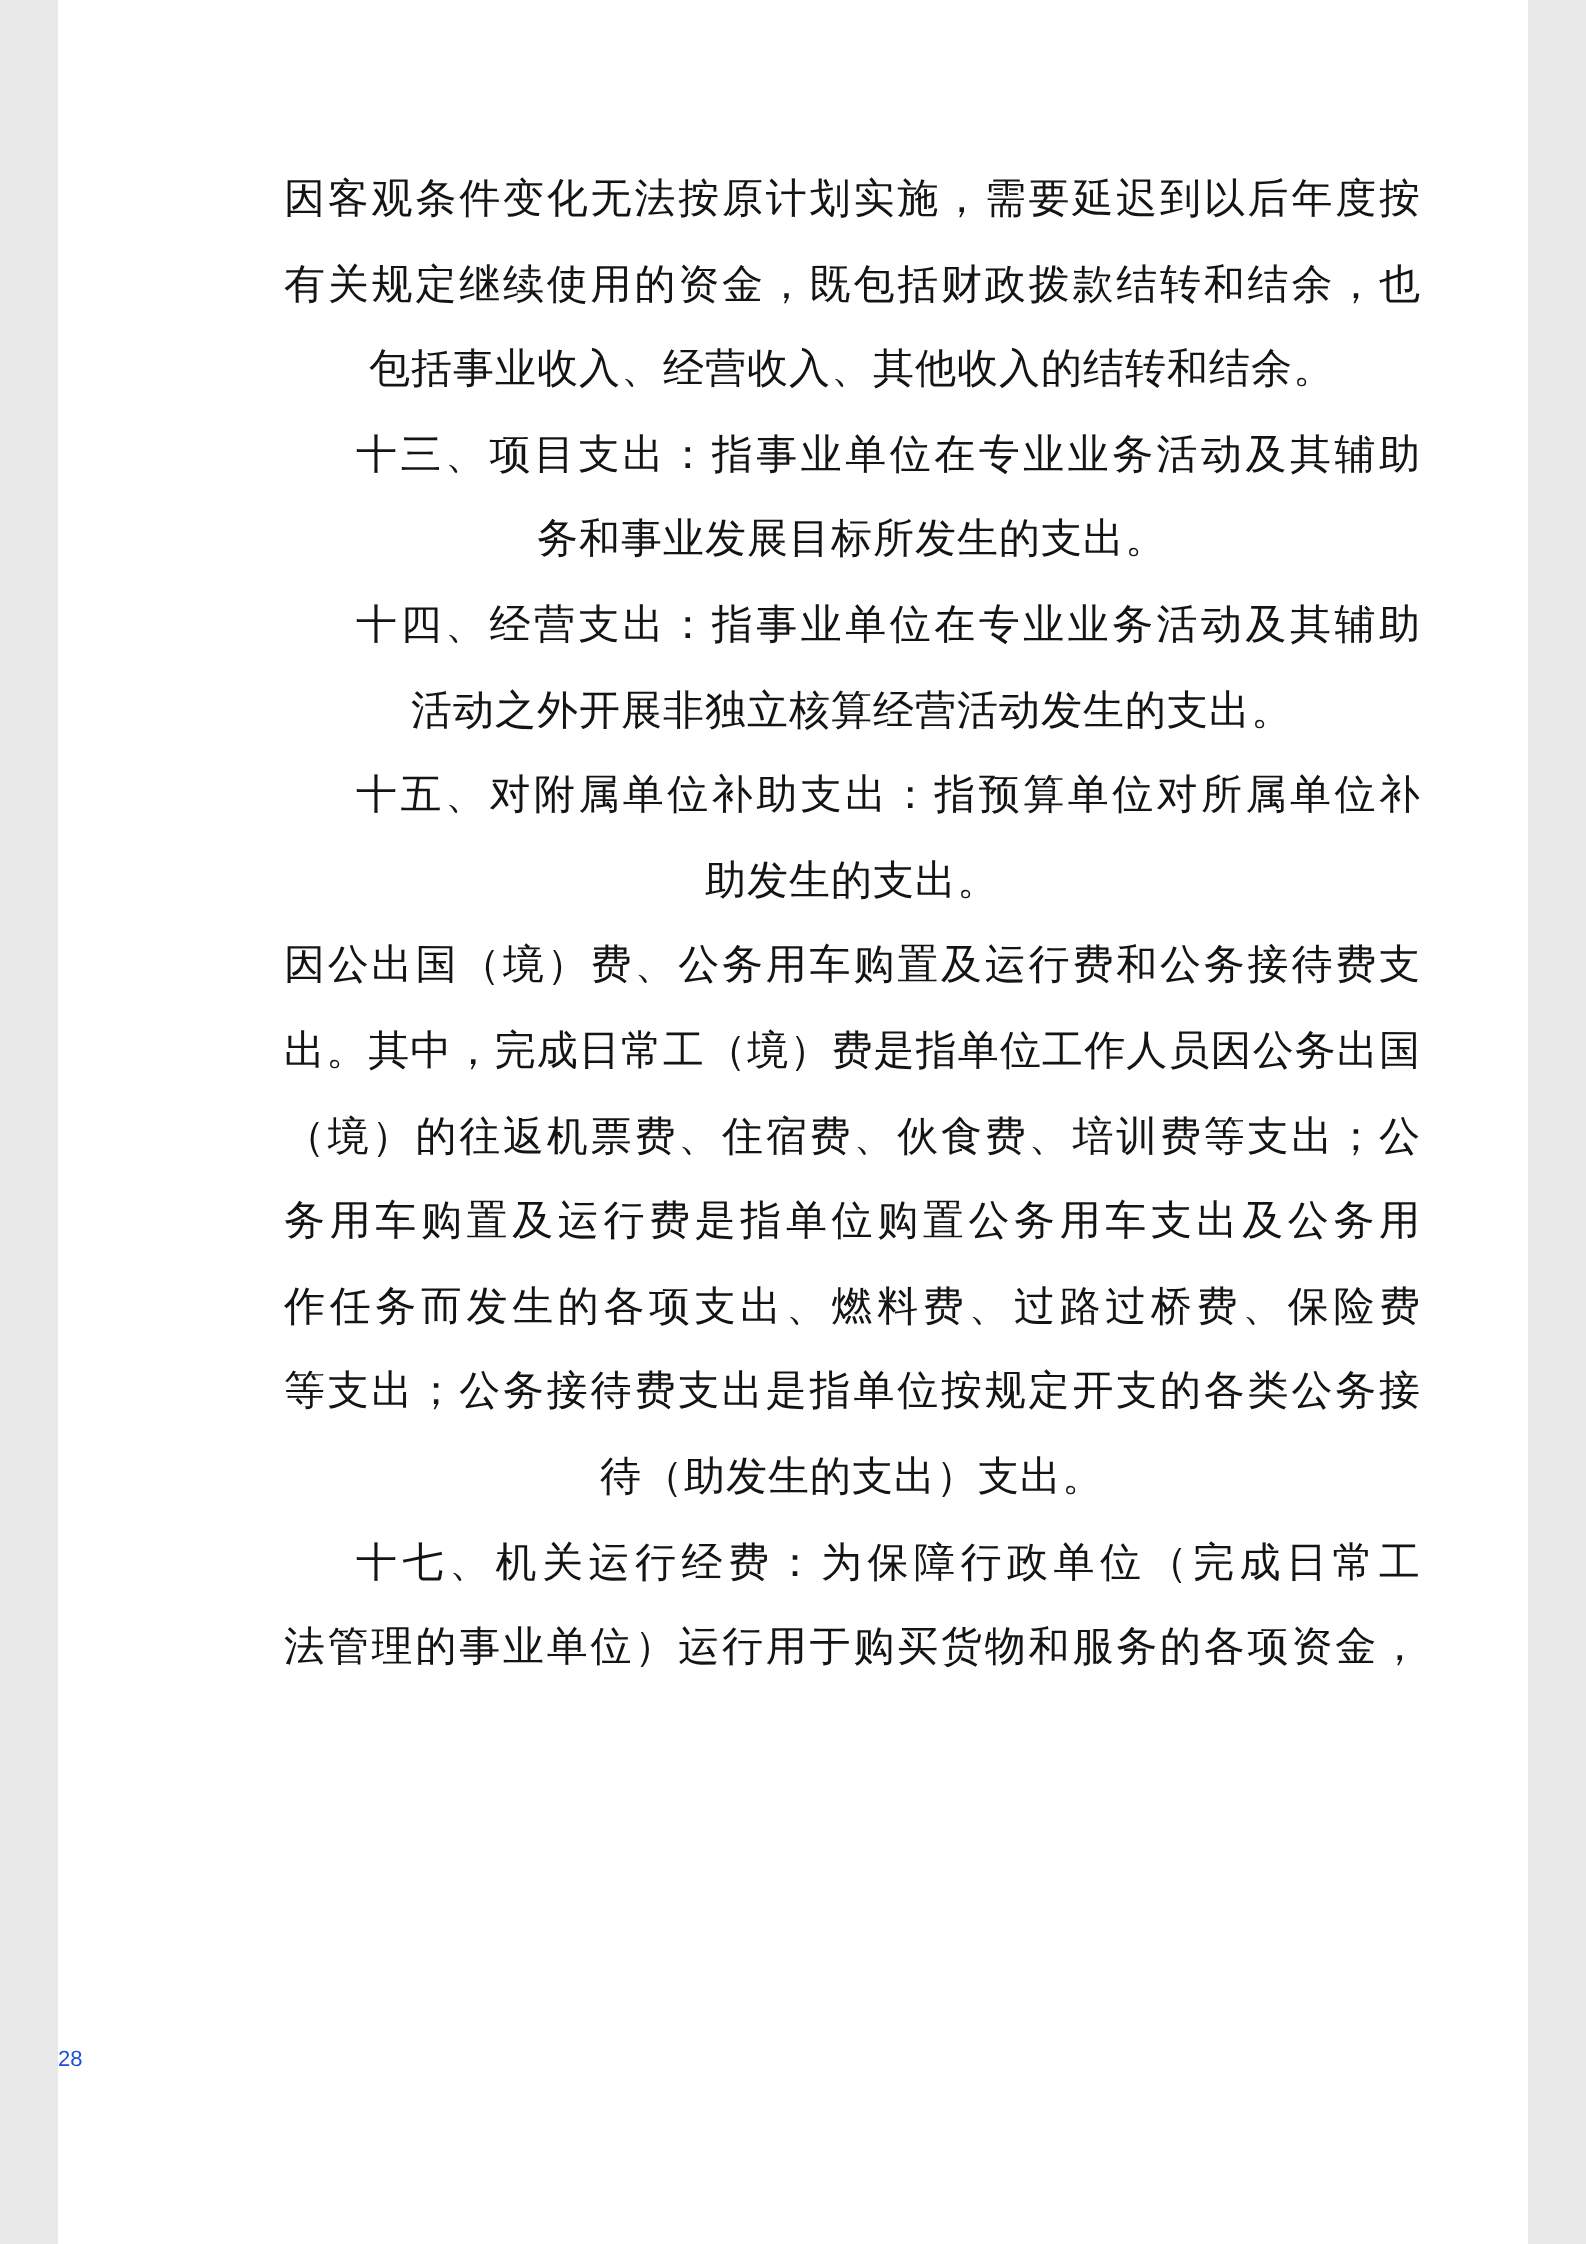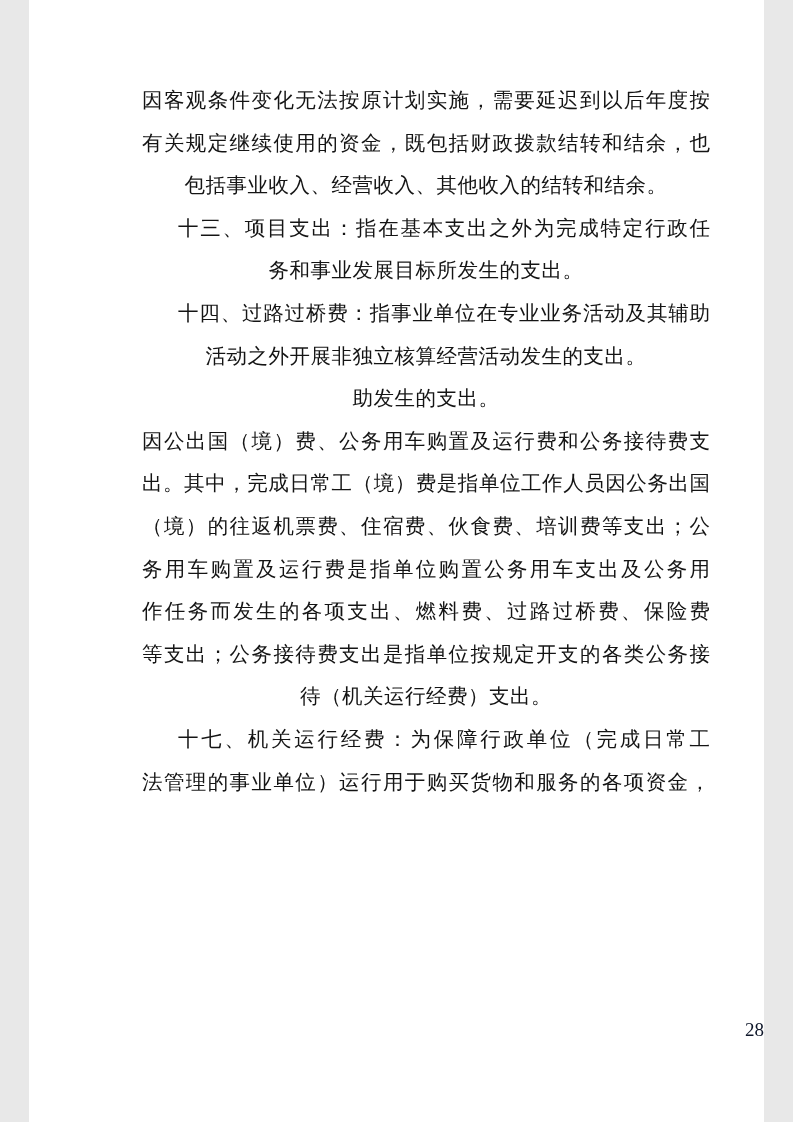--- a/index.html
+++ b/index.html
@@ -7,21 +7,21 @@
     padding: 0;
     background: #e8e8e8;
   }
   .page {
     position: relative;
     width: 735px;
     height: 1122px;
     margin: 0 auto;
     background: #ffffff;
     overflow: hidden;
-    font-family: Liberation Serif, serif;
+    font-family: Liberation Sans, sans-serif;
     color: #141414;
   }
   .text-block {
     position: absolute;
     left: 113px;
     top: 79px;
     width: 568px;
   }
   .line {
     font-size: 20.5px;
@@ -42,43 +42,44 @@
   }
   .line.indent {
     text-indent: 36px;
   }
   .footer {
     position: absolute;
     left: 0;
     right: 0;
     top: 1018px;
     height: 24px;
-    text-align: right;
-    font-size: 19px;
+    text-align: left;
+    font-size: 11px;
     line-height: 24px;
-    color: #0f172a;
+    color: #1d4ed8;
   }
 </style>
 </head>
 <body>
 
 <div class="page">
   <div class="text-block" id="text-block">
       <div class="line j">因客观条件变化无法按原计划实施，需要延迟到以后年度按</div>
       <div class="line j">有关规定继续使用的资金，既包括财政拨款结转和结余，也</div>
       <div class="line l">包括事业收入、经营收入、其他收入的结转和结余。</div>
-      <div class="line j indent">十三、项目支出：指在基本支出之外为完成特定行政任</div>
+      <div class="line j indent">十三、项目支出：指事业单位在专业业务活动及其辅助</div>
       <div class="line l">务和事业发展目标所发生的支出。</div>
-      <div class="line j indent">十四、过路过桥费：指事业单位在专业业务活动及其辅助</div>
+      <div class="line j indent">十四、经营支出：指事业单位在专业业务活动及其辅助</div>
       <div class="line l">活动之外开展非独立核算经营活动发生的支出。</div>
+      <div class="line j indent">十五、对附属单位补助支出：指预算单位对所属单位补</div>
       <div class="line l">助发生的支出。</div>
       <div class="line j">因公出国（境）费、公务用车购置及运行费和公务接待费支</div>
       <div class="line j">出。其中，完成日常工（境）费是指单位工作人员因公务出国</div>
       <div class="line j">（境）的往返机票费、住宿费、伙食费、培训费等支出；公</div>
       <div class="line j">务用车购置及运行费是指单位购置公务用车支出及公务用</div>
       <div class="line j">作任务而发生的各项支出、燃料费、过路过桥费、保险费</div>
       <div class="line j">等支出；公务接待费支出是指单位按规定开支的各类公务接</div>
-      <div class="line l">待（机关运行经费）支出。</div>
+      <div class="line l">待（助发生的支出）支出。</div>
       <div class="line j indent">十七、机关运行经费：为保障行政单位（完成日常工</div>
       <div class="line j">法管理的事业单位）运行用于购买货物和服务的各项资金，</div>
     </div>
   <div class="footer">28</div>
 </div>
 
 </body></html>

